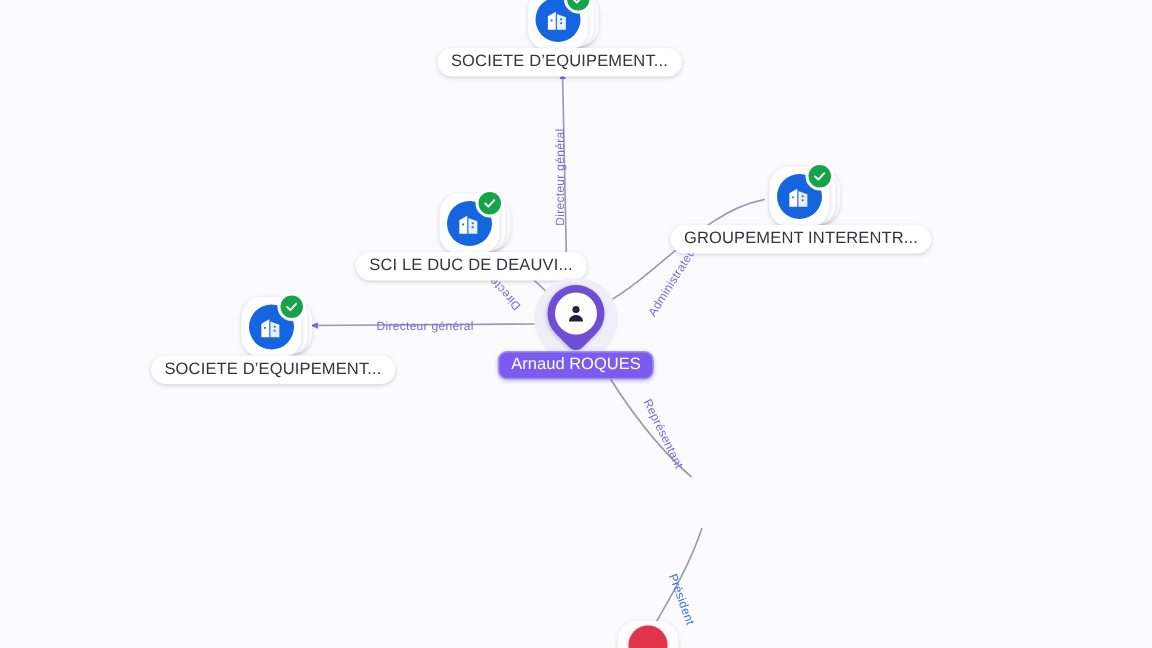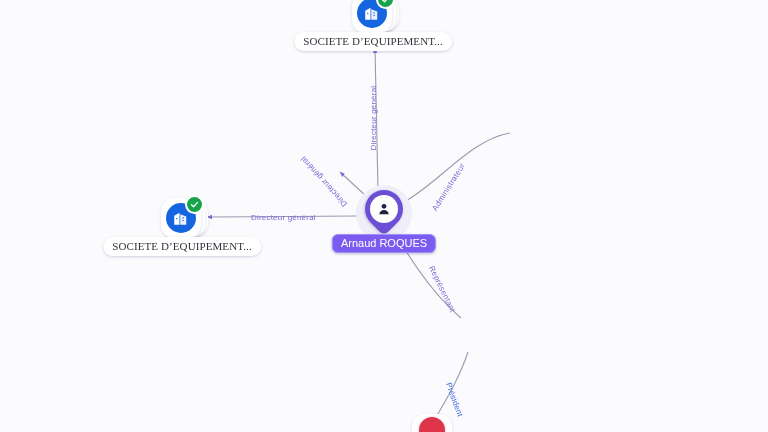--- a/index.html
+++ b/index.html
@@ -32,21 +32,20 @@
     display:flex;align-items:center;justify-content:center;
   }
   .badge svg{display:block;}
   .nlabel{
     position:absolute;left:50%;transform:translateX(-50%);
     top:40px;white-space:nowrap;
     background:#ffffff;border-radius:11px;
     padding:3px 9px 4px 9px;
     font-size:11px;color:#33343d;letter-spacing:.1px;
     box-shadow:0 1px 3px rgba(40,40,90,.20);
-    font-family:Liberation Serif, serif;
   }
 
   
   .pnode{position:absolute;transform:translate(-50%,-50%);}
   .halo{
     position:absolute;left:50%;top:50%;transform:translate(-50%,-50%);
     width:56px;height:56px;border-radius:50%;background:#f0eef9;
   }
   .pin{
     position:relative;width:38px;height:46px;
@@ -148,21 +147,65 @@
       </div>
       <div class="badge">
         <svg width="9" height="9" viewBox="0 0 24 24">
           <path d="M4 12.5 L9.5 18 L20 6.5" fill="none" stroke="#ffffff" stroke-width="3.4" stroke-linecap="round" stroke-linejoin="round"></path>
         </svg>
       </div>
     </div>
     <div class="nlabel">SOCIETE D’EQUIPEMENT...</div>
   </div>
 
-
+  <div class="node" style="left:314px;top:149px;">
+    <div class="stack">
+      <div class="card c3"></div>
+      <div class="card c2"></div>
+      <div class="card c1"></div>
+      <div class="disc">
+        <svg width="18" height="18" viewBox="0 0 24 24">
+          <path d="M3 21V9l7-4v16H3z" fill="#ffffff"></path>
+          <path d="M11 21V7l8 3v11h-8z" fill="#ffffff" opacity=".9"></path>
+          <rect x="14" y="11" width="1.6" height="1.6" fill="#1565e0"></rect>
+          <rect x="14" y="14.5" width="1.6" height="1.6" fill="#1565e0"></rect>
+          <rect x="5.5" y="12" width="1.6" height="1.6" fill="#1565e0"></rect>
+        </svg>
+      </div>
+      <div class="badge">
+        <svg width="9" height="9" viewBox="0 0 24 24">
+          <path d="M4 12.5 L9.5 18 L20 6.5" fill="none" stroke="#ffffff" stroke-width="3.4" stroke-linecap="round" stroke-linejoin="round"></path>
+        </svg>
+      </div>
+    </div>
+    <div class="nlabel">SCI LE DUC DE DEAUVI...</div>
+  </div>
+
+  <div class="node" style="left:534px;top:131px;">
+    <div class="stack">
+      <div class="card c3"></div>
+      <div class="card c2"></div>
+      <div class="card c1"></div>
+      <div class="disc">
+        <svg width="18" height="18" viewBox="0 0 24 24">
+          <path d="M3 21V9l7-4v16H3z" fill="#ffffff"></path>
+          <path d="M11 21V7l8 3v11h-8z" fill="#ffffff" opacity=".9"></path>
+          <rect x="14" y="11" width="1.6" height="1.6" fill="#1565e0"></rect>
+          <rect x="14" y="14.5" width="1.6" height="1.6" fill="#1565e0"></rect>
+          <rect x="5.5" y="12" width="1.6" height="1.6" fill="#1565e0"></rect>
+        </svg>
+      </div>
+      <div class="badge">
+        <svg width="9" height="9" viewBox="0 0 24 24">
+          <path d="M4 12.5 L9.5 18 L20 6.5" fill="none" stroke="#ffffff" stroke-width="3.4" stroke-linecap="round" stroke-linejoin="round"></path>
+        </svg>
+      </div>
+    </div>
+    <div class="nlabel">GROUPEMENT INTERENTR...</div>
+  </div>
 
   <div class="node" style="left:182px;top:218px;">
     <div class="stack">
       <div class="card c3"></div>
       <div class="card c2"></div>
       <div class="card c1"></div>
       <div class="disc">
         <svg width="18" height="18" viewBox="0 0 24 24">
           <path d="M3 21V9l7-4v16H3z" fill="#ffffff"></path>
           <path d="M11 21V7l8 3v11h-8z" fill="#ffffff" opacity=".9"></path>

